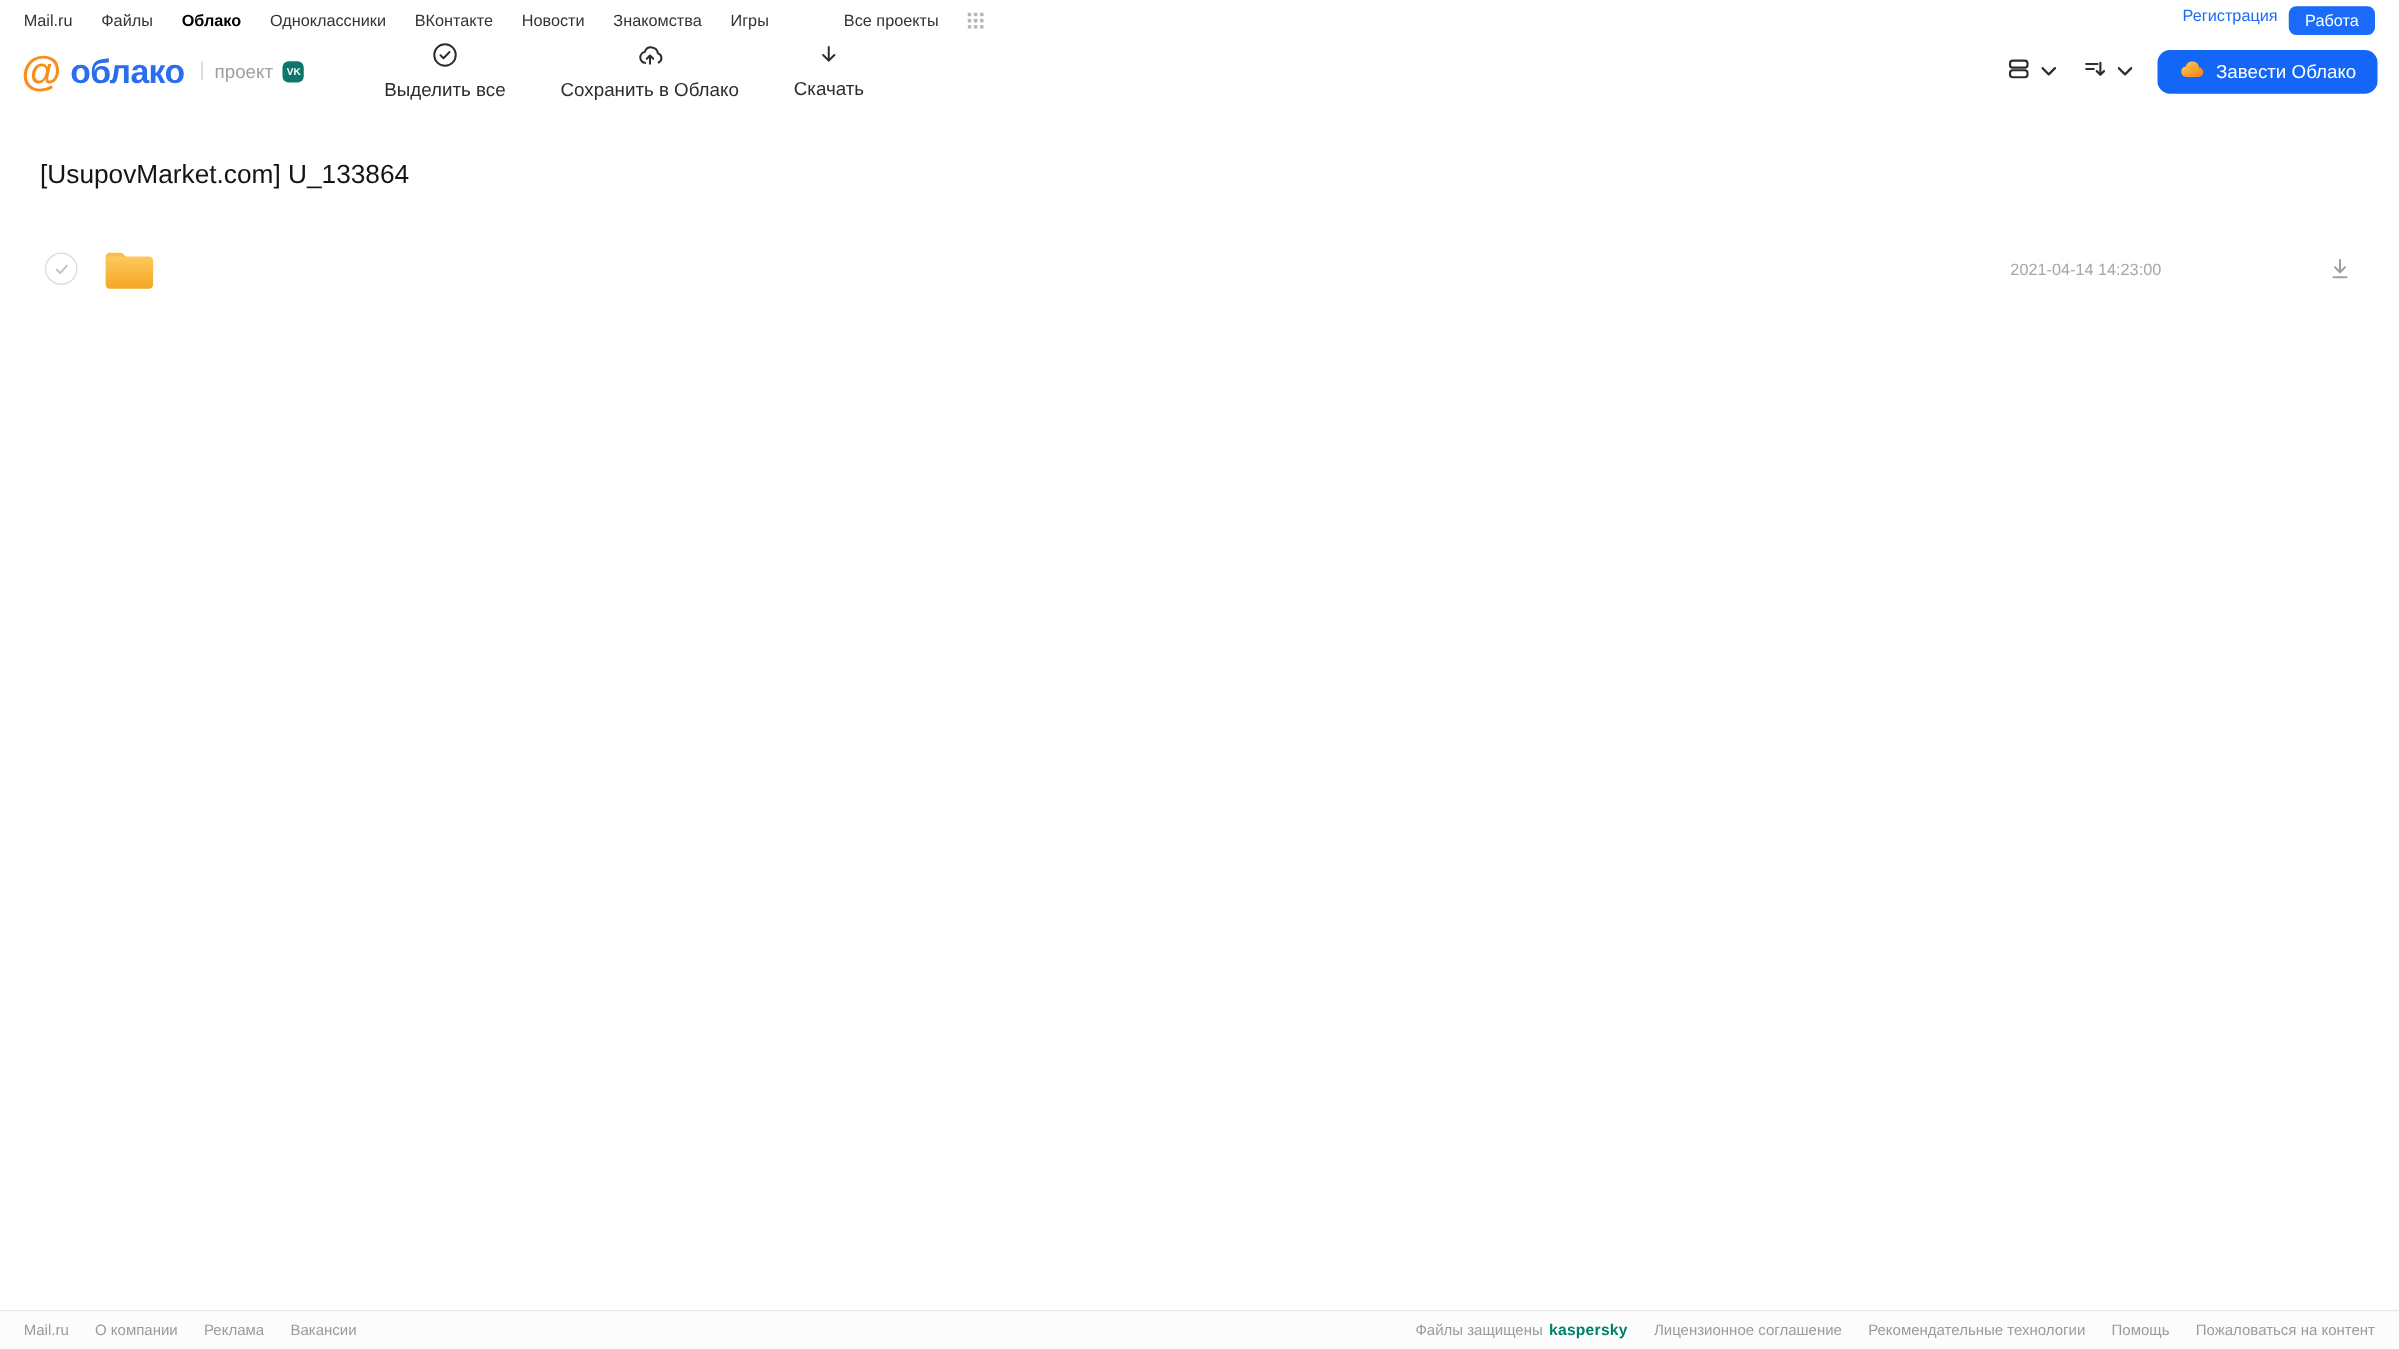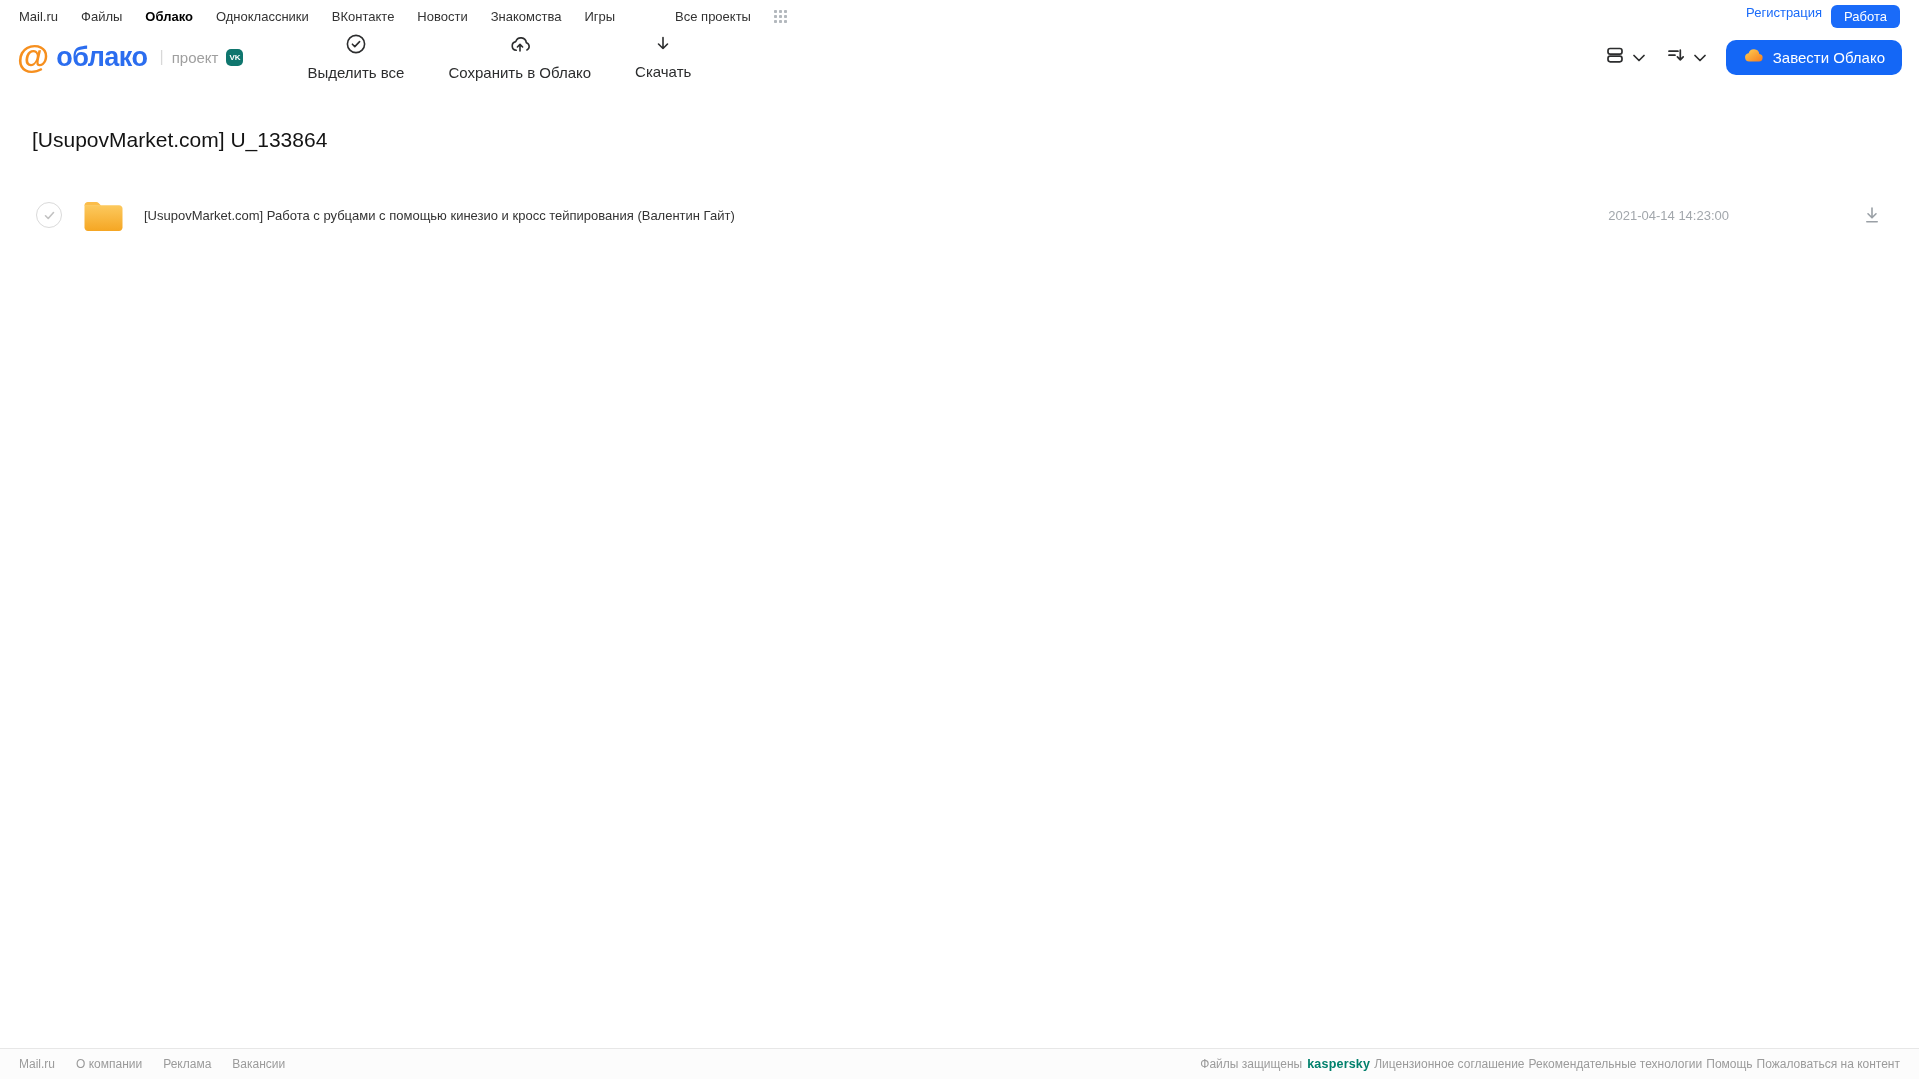--- a/index.html
+++ b/index.html
@@ -89,21 +89,21 @@
 
   
   .footer {
     flex:0 0 31px; height:31px;
     border-top:1px solid #e7e7e7; background:#fcfcfc;
     display:flex; align-items:center;
     padding:0 19px; gap:21px;
     font-size:12px; color:#9b9b9b;
   }
   .ft-link { color:#9b9b9b; white-space:nowrap; }
-  .ft-right { margin-left:auto; display:flex; align-items:center; gap:4px; }
+  .ft-right { margin-left:auto; display:flex; align-items:center; gap:21px; }
   .kasp-wrap { display:flex; align-items:center; gap:5px; white-space:nowrap; }
   .kasp { color:#00806c; font-weight:bold; font-size:12.5px; letter-spacing:0.2px; }
 </style>
 </head>
 <body>
 
 <nav class="portal-nav">
   <a class="pn-link">Mail.ru</a>
   <a class="pn-link">Файлы</a>
   <a class="pn-link current">Облако</a>
@@ -232,21 +232,20 @@
         <defs>
           <linearGradient id="fg" x1="0" y1="0" x2="0" y2="1">
             <stop offset="0" stop-color="#fcc95e"></stop>
             <stop offset="1" stop-color="#f5a623"></stop>
           </linearGradient>
         </defs>
         <path fill="#fbbd4a" d="M1.5 6.5c0-1.9 1.5-3.4 3.4-3.4h8.3c.9 0 1.8.4 2.4 1l2.6 2.6H1.5z"></path>
         <path fill="url(#fg)" d="M1.5 6.2h34.6c1.9 0 3.4 1.5 3.4 3.4v19c0 1.9-1.5 3.4-3.4 3.4H4.9c-1.9 0-3.4-1.5-3.4-3.4z"></path>
       </svg>
     </span>
-    <span class="file-name">[UsupovMarket.com] Работа с рубцами с помощью кинезио и кросс тейпирования (Валентин Гайт)</span>
     <span class="file-date">2021-04-14 14:23:00</span>
     <span class="row-dl">
       <svg width="20" height="20" viewBox="0 0 20 20" fill="none" stroke="#9aa0a6" stroke-width="1.6" stroke-linecap="round" stroke-linejoin="round">
         <path d="M10 3v9.2M6 8.8l4 4 4-4"></path>
         <path d="M4.8 16.8h10.4"></path>
       </svg>
     </span>
   </div>
 </main>
 

